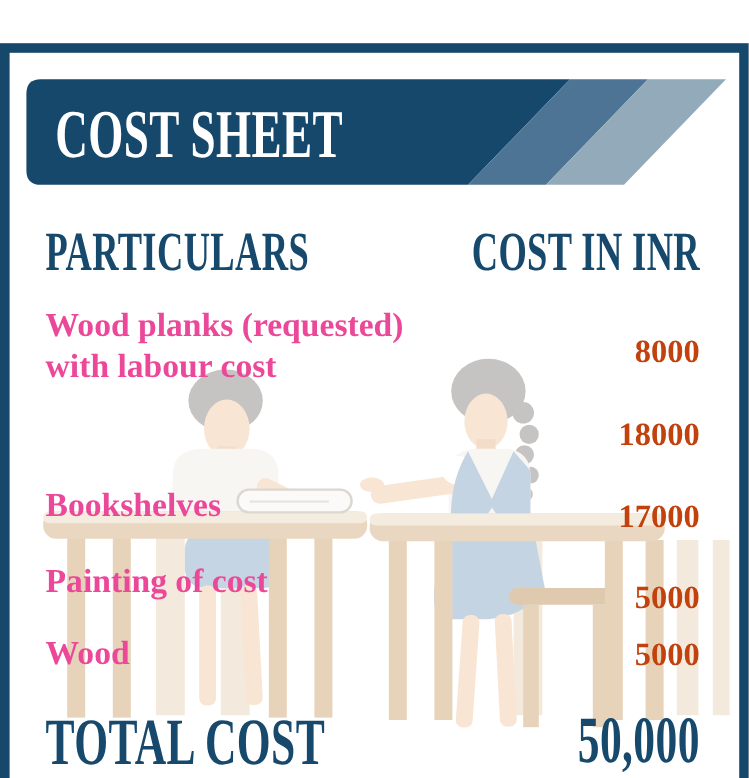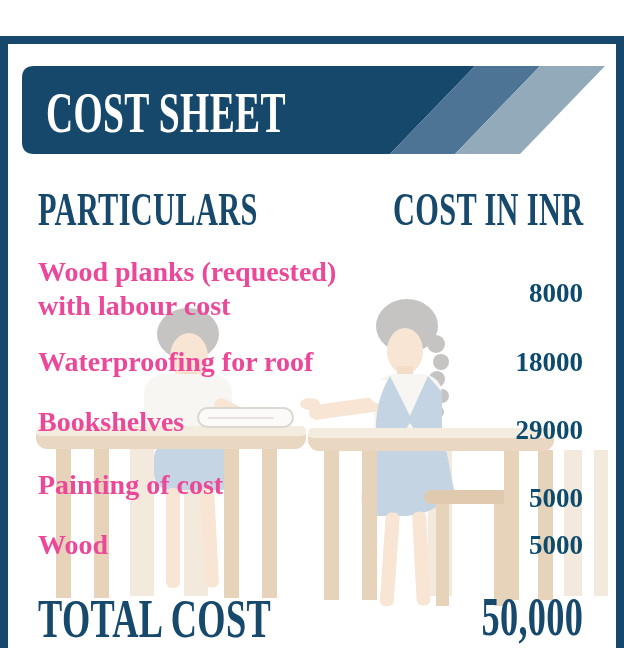--- a/index.html
+++ b/index.html
@@ -32,21 +32,21 @@
   .col-head{font-size:46px;color:#17496d;}
   .head-left{left:30px;top:139px;}
   .head-right{right:33px;top:139px;text-align:right;}
   .row-label{
     left:30px;
     font-size:28px;font-weight:bold;color:#ec4899;
     line-height:34px;max-width:345px;
   }
   .row-value{
     right:33px;text-align:right;
-    font-size:27px;font-weight:bold;color:#0c4a6e;
+    font-size:27px;font-weight:bold;color:#c2410c;
   }
   .lbl-1{top:211px}.val-1{top:234px}
   .lbl-2{top:301px}.val-2{top:303px}
   .lbl-3{top:361px}.val-3{top:371px}
   .lbl-4{top:424px}.val-4{top:439px}
   .lbl-5{top:484px}.val-5{top:486px}
   .total-label{left:30px;top:543px;font-size:55px;color:#17496d;}
   .total-value{right:33px;top:541px;font-size:55px;color:#17496d;text-align:right;}
 </style>
 </head>
@@ -128,25 +128,24 @@
       <rect x="300" y="384" width="246" height="10" rx="5" fill="#f4ecdf"></rect>
     </g>
   </svg>
 
   <div class="txt col-head head-left cond">PARTICULARS</div>
   <div class="txt col-head head-right cond cond-r">COST IN INR</div>
 
   <div class="txt row-label lbl-1">Wood planks (requested) with labour cost</div>
   <div class="txt row-value val-1">8000</div>
 
-  <div class="txt row-label lbl-2">Waterproofing for roof</div>
   <div class="txt row-value val-2">18000</div>
 
   <div class="txt row-label lbl-3">Bookshelves</div>
-  <div class="txt row-value val-3">29000</div>
+  <div class="txt row-value val-3">17000</div>
 
   <div class="txt row-label lbl-4">Painting of cost</div>
   <div class="txt row-value val-4">5000</div>
 
   <div class="txt row-label lbl-5">Wood</div>
   <div class="txt row-value val-5">5000</div>
 
   <div class="txt total-label cond">TOTAL COST</div>
   <div class="txt total-value cond cond-r">50,000</div>
 

